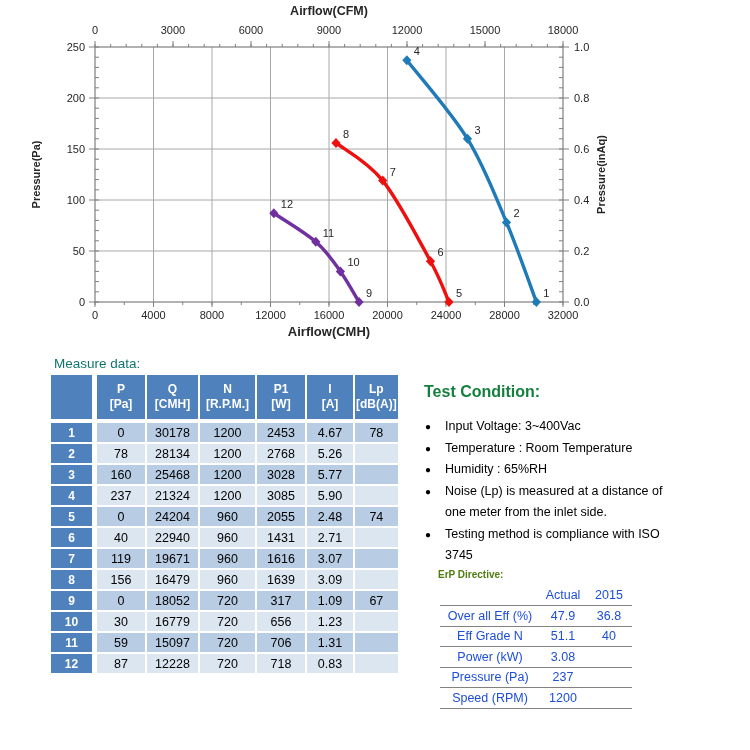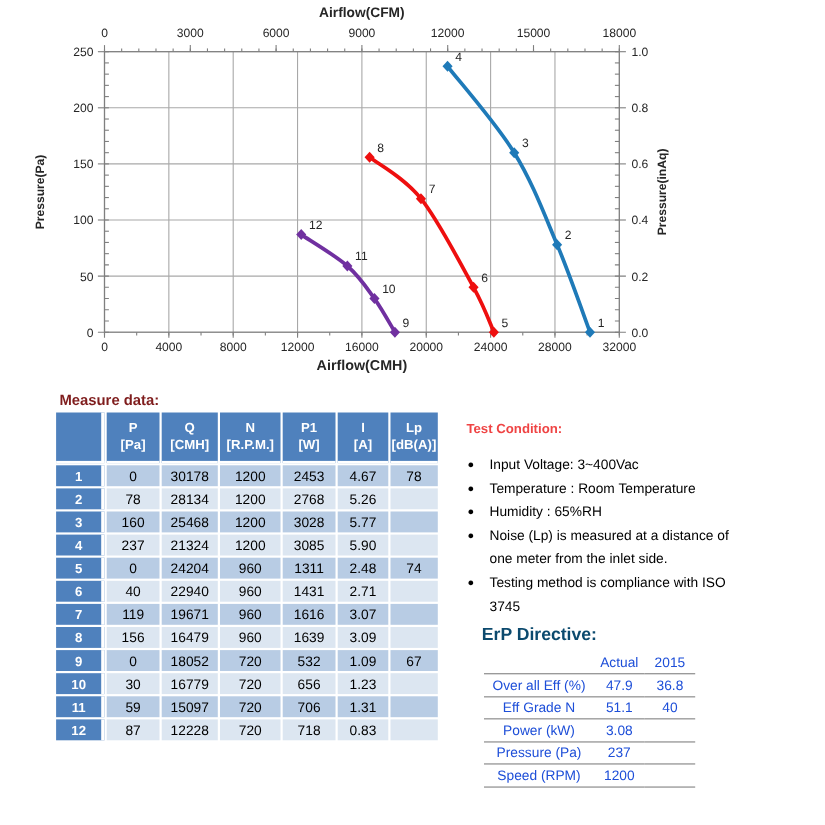--- a/index.html
+++ b/index.html
@@ -6,21 +6,21 @@
   html,body { margin:0; padding:0; background:#fff; }
   .page {
     position:relative; width:750px; height:750px; background:#ffffff;
     font-family:"Liberation Sans", sans-serif; overflow:hidden;
   }
   .chart-svg { position:absolute; top:0; left:0; }
 
   
   .measure-title {
     position:absolute; left:54px; top:356px;
-    font-size:13.5px; font-weight:bold; color:#7f1d1d;
+    font-size:13.5px; font-weight:normal; color:#0f766e;
   }
   .measure-table {
     position:absolute; left:49px; top:373px;
     border-collapse:separate; border-spacing:2px;
     font-size:12.5px; color:#000;
   }
   .measure-table th {
     background:#4f81bd; color:#fff; font-weight:bold;
     font-size:12px; line-height:15px; text-align:center;
     height:46px; padding:2px 1px; border-bottom:2px solid #fff;
@@ -36,33 +36,33 @@
   .measure-table th:nth-child(1){ width:44px; }
   .measure-table th:nth-child(2){ width:48px; }
   .measure-table th:nth-child(3){ width:51px; }
   .measure-table th:nth-child(4){ width:55px; }
   .measure-table th:nth-child(5){ width:48px; }
   .measure-table th:nth-child(6){ width:46px; }
   .measure-table th:nth-child(7){ width:34px; }
 
   
   .tc { position:absolute; left:424px; top:383px; width:300px; }
-  .tc-title { font-size:12px; font-weight:bold; color:#ef4444; margin-bottom:15px; }
+  .tc-title { font-size:16px; font-weight:bold; color:#15803d; margin-bottom:15px; }
   .tc-list { list-style:none; margin:0; padding:0; width:258px; }
   .tc-list li {
     position:relative; padding-left:21px; font-size:12.5px; color:#000000;
     line-height:21.5px; margin:0;
   }
   .tc-list li::before {
     content:"\25CF"; position:absolute; left:1px; top:0; font-size:10px; color:#000;
   }
 
   
   .erp { position:absolute; left:438px; top:569px; }
-  .erp-title { font-size:16px; font-weight:bold; color:#0c4a6e; margin-bottom:5px; }
+  .erp-title { font-size:10px; font-weight:bold; color:#4d7c0f; margin-bottom:5px; }
   .erp-table { border-collapse:collapse; font-size:12.5px; color:#1d4ed8; margin-left:2px; }
   .erp-table td { text-align:center; height:20.5px; padding:0 5px; border-bottom:1px solid #828282; }
   .erp-table td:nth-child(1){ min-width:100px; }
   .erp-table td:nth-child(2){ min-width:46px; }
   .erp-table td:nth-child(3){ min-width:46px; }
 </style>
 </head>
 <body>
 
 <div class="page">
@@ -348,21 +348,21 @@
           <td class="val">1200</td>
           <td class="val">3085</td>
           <td class="val">5.90</td>
           <td class="val"></td>
         </tr>
         <tr class="odd">
           <td class="rownum">5</td>
           <td class="val">0</td>
           <td class="val">24204</td>
           <td class="val">960</td>
-          <td class="val">1311</td>
+          <td class="val">2055</td>
           <td class="val">2.48</td>
           <td class="val">74</td>
         </tr>
         <tr class="even">
           <td class="rownum">6</td>
           <td class="val">40</td>
           <td class="val">22940</td>
           <td class="val">960</td>
           <td class="val">1431</td>
           <td class="val">2.71</td>
@@ -384,21 +384,21 @@
           <td class="val">960</td>
           <td class="val">1639</td>
           <td class="val">3.09</td>
           <td class="val"></td>
         </tr>
         <tr class="odd">
           <td class="rownum">9</td>
           <td class="val">0</td>
           <td class="val">18052</td>
           <td class="val">720</td>
-          <td class="val">532</td>
+          <td class="val">317</td>
           <td class="val">1.09</td>
           <td class="val">67</td>
         </tr>
         <tr class="even">
           <td class="rownum">10</td>
           <td class="val">30</td>
           <td class="val">16779</td>
           <td class="val">720</td>
           <td class="val">656</td>
           <td class="val">1.23</td>

